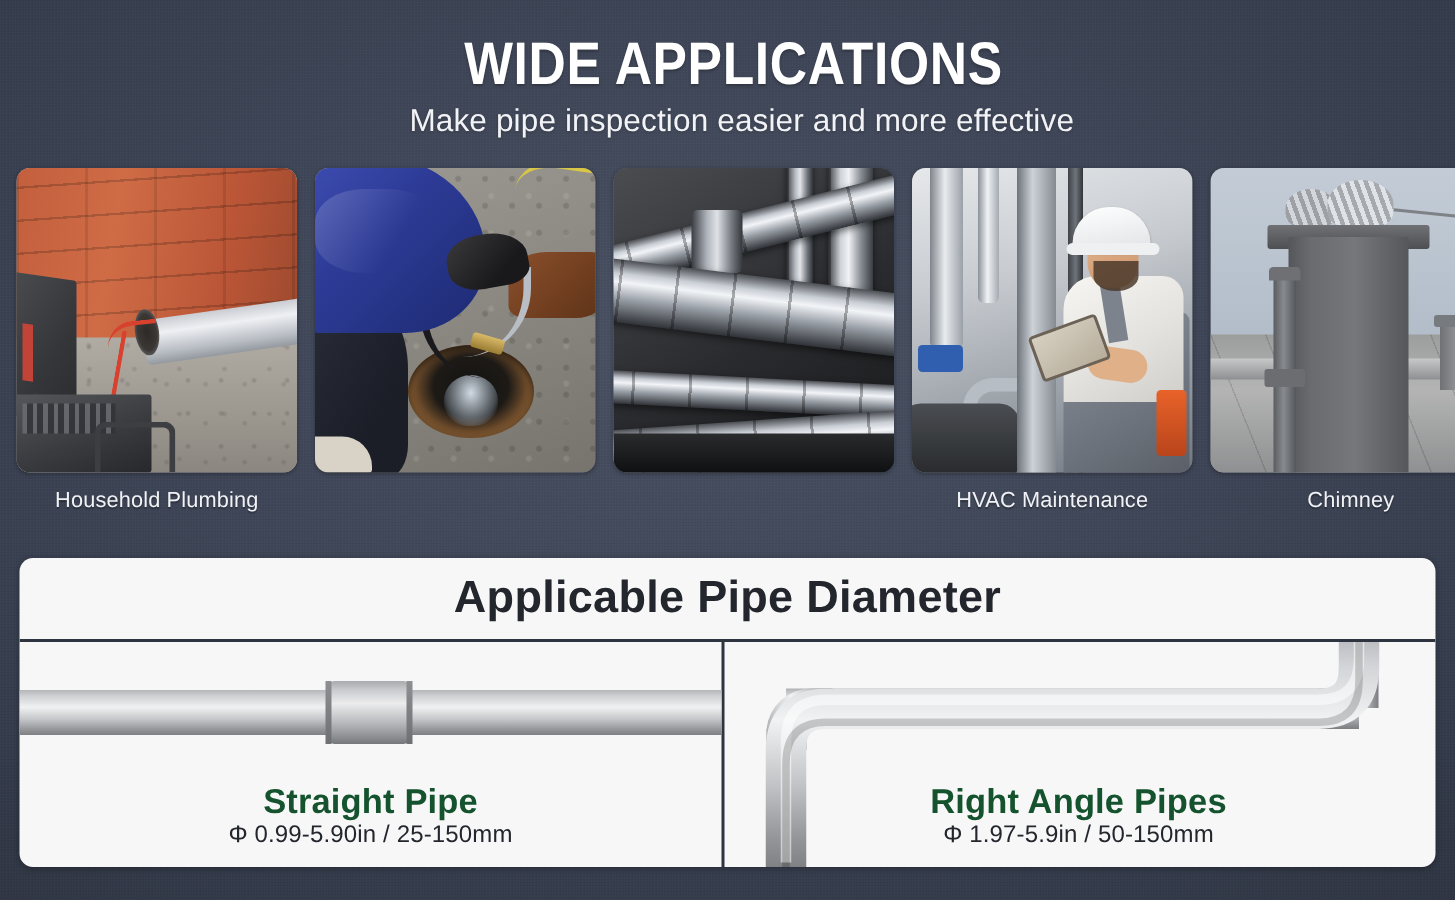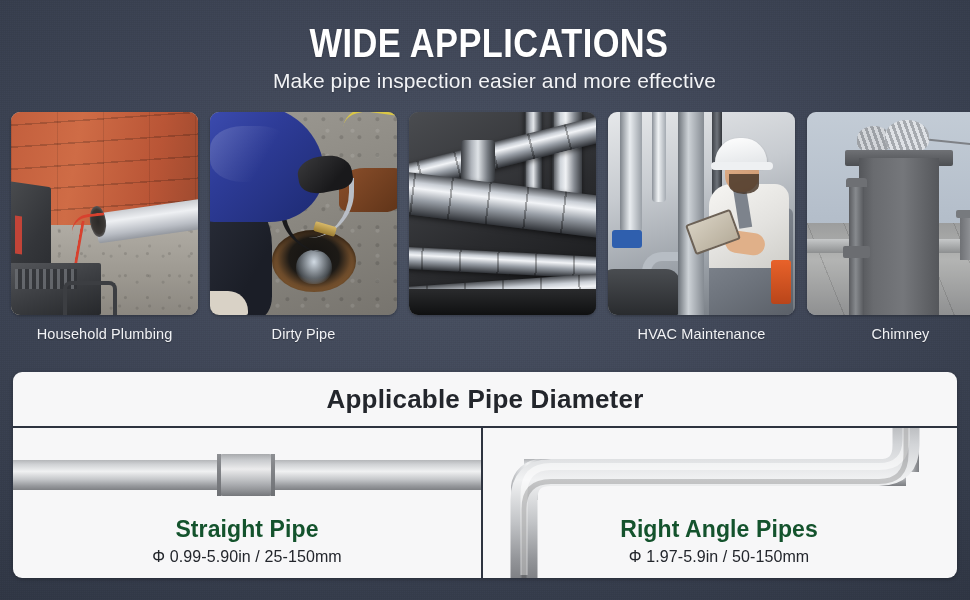--- a/index.html
+++ b/index.html
@@ -301,37 +301,37 @@
   }
 
   .panel-head {
     height: 56px;
     display: flex;
     align-items: center;
     justify-content: center;
     border-bottom: 2px solid #2e3440;
   }
   .panel-head-text {
-    font-size: 26px;
+    font-size: 30px;
     font-weight: 700;
     color: #23262c;
     letter-spacing: 0.2px;
   }
 
   .panel-body { display: flex; height: 150px; }
   .panel-col { position: relative; width: 50%; height: 150px; overflow: hidden; }
   .panel-col.left { border-right: 2px solid #2e3440; width: calc(50% - 2px); }
 
   .col-caption {
     position: absolute;
     left: 0; right: 0; bottom: 12px;
     text-align: center;
   }
   .col-title { font-size: 23px; font-weight: 700; color: #14532d; letter-spacing: .1px; }
-  .col-spec  { font-size: 16px; font-weight: 400; color: #23262c; margin-top: 5px; letter-spacing: .1px; }
+  .col-spec  { font-size: 16px; font-weight: 400; color: #23262c; letter-spacing: .1px; }
 
   
   .pipe-straight {
     position: absolute;
     left: -6px; top: 32px; width: 480px; height: 30px;
     background: linear-gradient(180deg,#b4b6b9 0%, #cfd1d4 14%, #f0f1f2 38%, #c6c8cb 64%, #97999d 86%, #7e8084 100%);
   }
   .pipe-coupler {
     position: absolute;
     left: 206px; top: 26px; width: 54px; height: 42px;
@@ -392,21 +392,20 @@
           <div class="sp p2-water"></div>
           <div class="sp p2-hose1"></div>
           <div class="sp p2-hose2"></div>
           <div class="sp p2-coupler"></div>
           <div class="sp p2-leg"></div>
           <div class="sp p2-boot"></div>
           <div class="sp p2-jacket"></div>
           <div class="sp p2-glove"></div>
         </div>
       </div>
-      <div class="card-label">Dirty Pipe</div>
     </div>
 
     <div class="card">
       <div class="card-photo">
         <div class="scene">
           <div class="sp p3-bg"></div>
           <div class="sp p3-v1 duct"></div>
           <div class="sp p3-v2 duct"></div>
           <div class="sp p3-d1 duct"></div>
           <div class="sp p3-box"></div>

